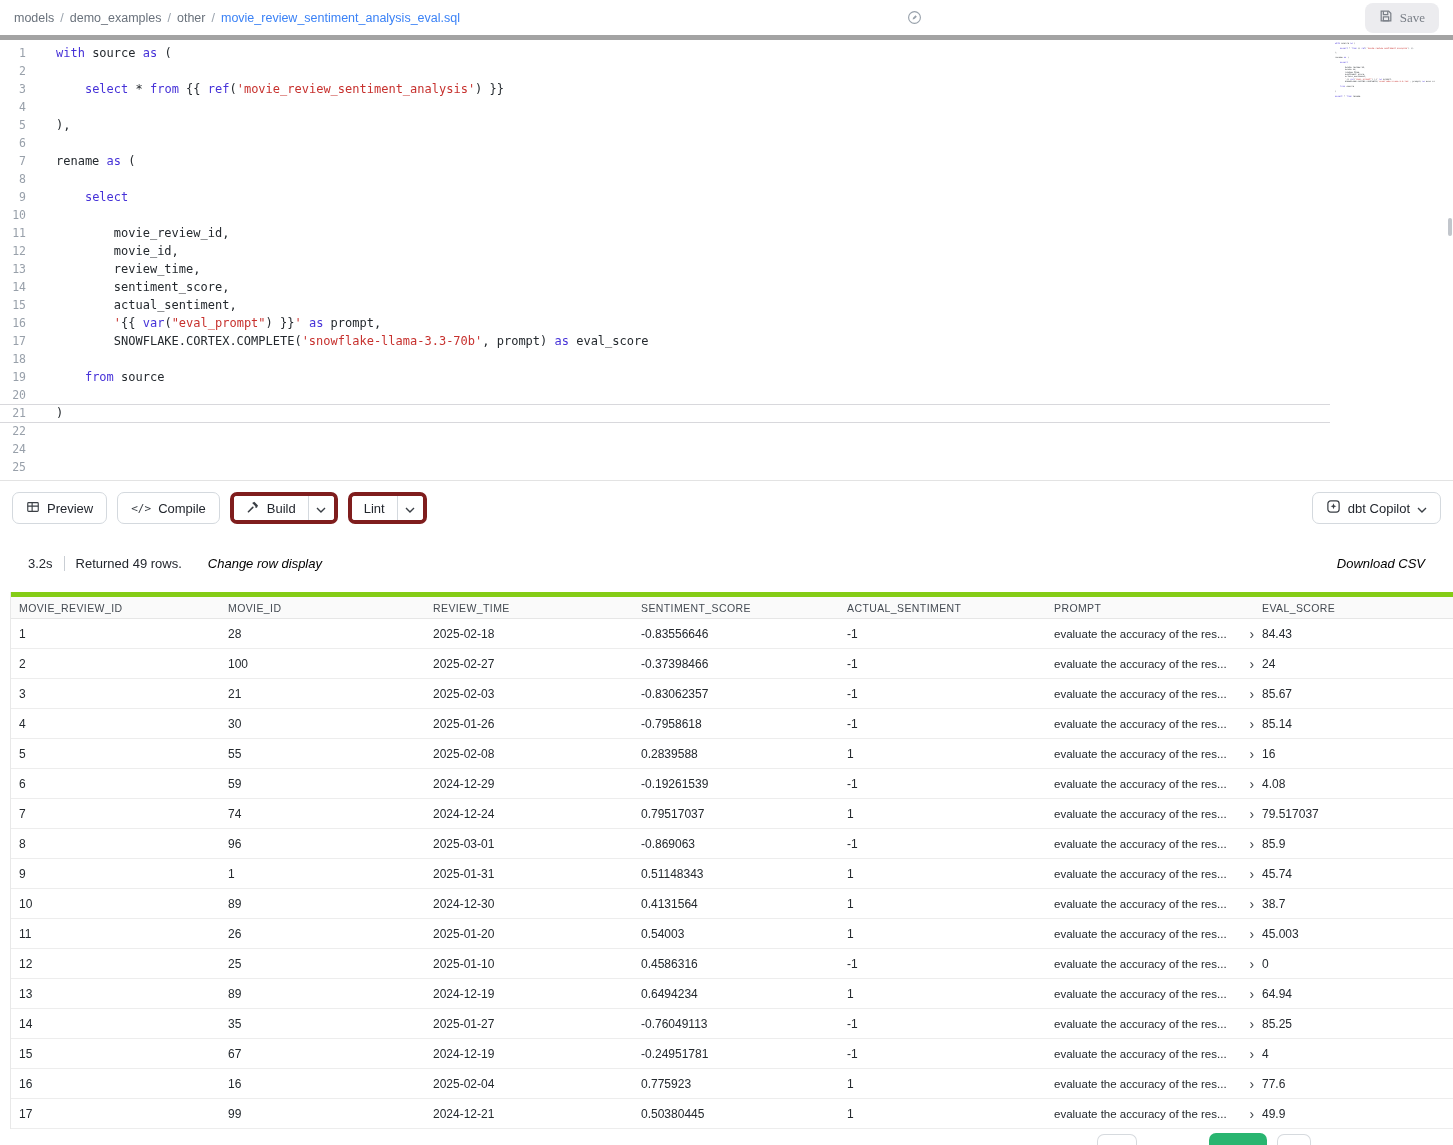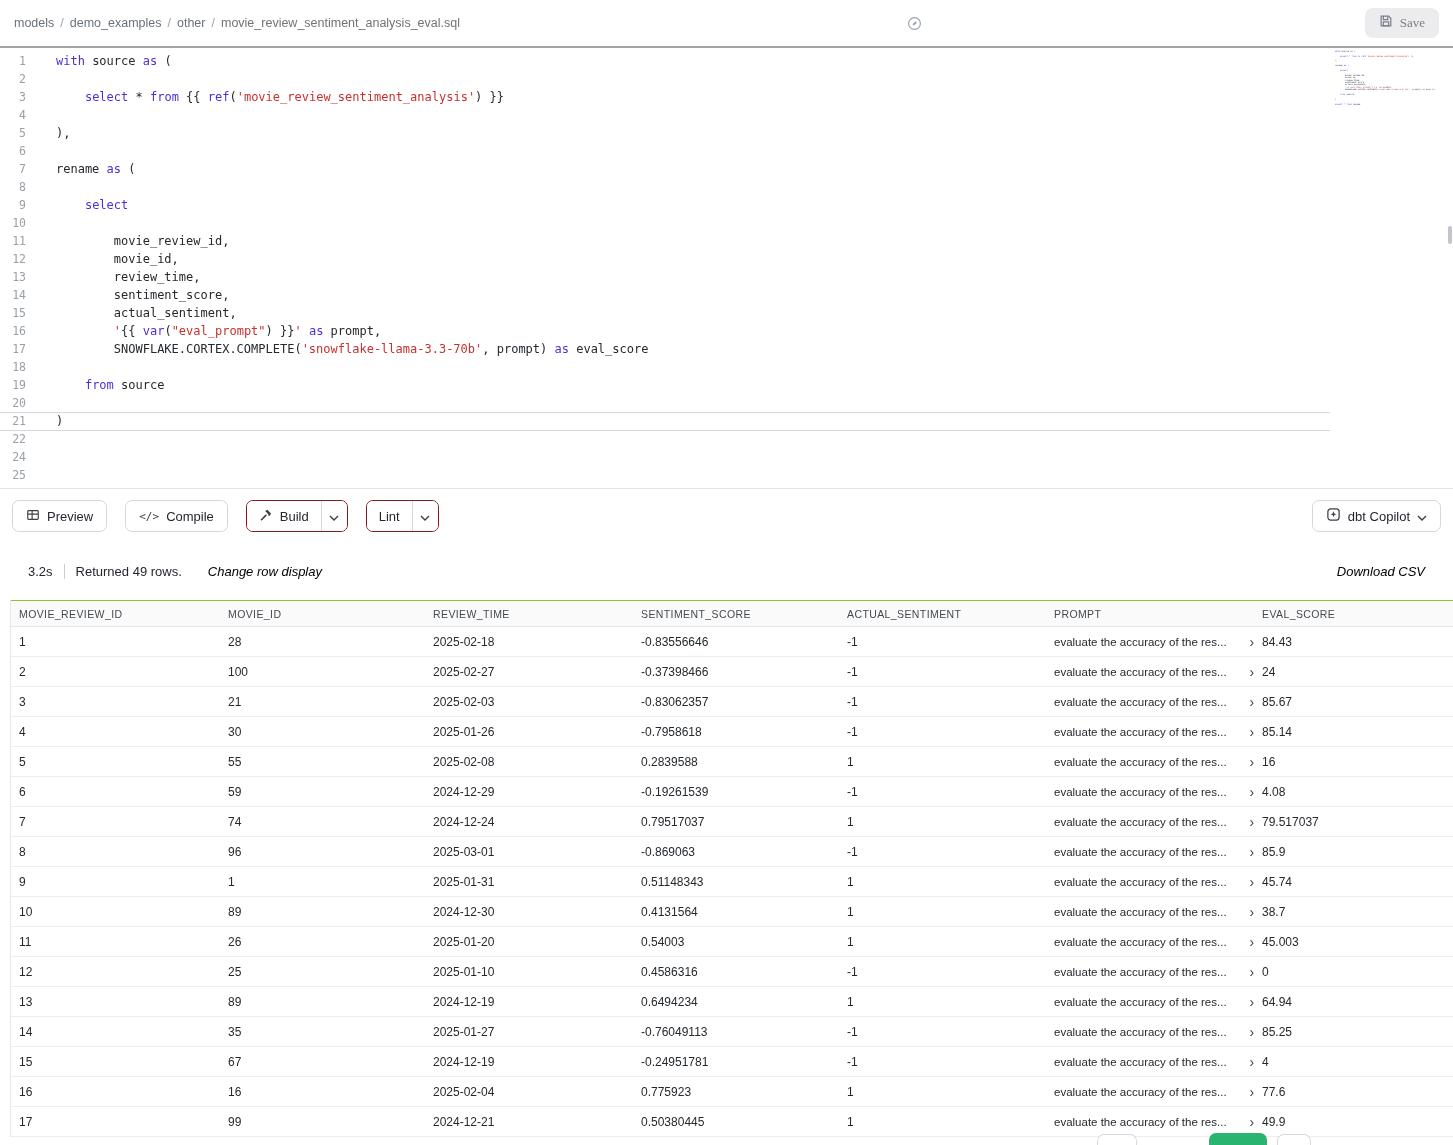--- a/index.html
+++ b/index.html
@@ -1,24 +1,24 @@
 <!DOCTYPE html>
 <html><head>
 <meta charset="utf-8">
 <style>
   * { box-sizing: border-box; margin: 0; padding: 0; }
   html,body { width:1453px; height:1145px; overflow:hidden; }
   body { font-family:"Liberation Sans", sans-serif; background:#fff; color:#1f2329; position:relative; }
 
   
-  .header { height:48px; display:flex; align-items:center; justify-content:space-between;
-            padding:0 14px; border-bottom:2px solid #a3a3a3; background:#fff; position:relative; }
+  .header { height:40px; display:flex; align-items:center; justify-content:space-between;
+            padding:0 14px; border-bottom:5px solid #a3a3a3; background:#fff; position:relative; }
   .breadcrumb { display:flex; align-items:center; gap:6px; font-size:12.5px; color:#6a727c; }
   .crumb { cursor:pointer; }
-  .crumb.current { color:#737373; }
+  .crumb.current { color:#3b82f6; }
   .crumb-sep { color:#9aa3ad; }
   .file-state { margin-left:5px; display:inline-flex; }
   .save-btn { display:inline-flex; align-items:center; gap:7px; background:#ececef; border:none;
               border-radius:8px; height:30px; padding:0 14px; font-size:13px; color:#7a7f87;
               font-family:Liberation Serif, serif; cursor:pointer; }
   .win-artifact { position:absolute; left:558px; top:0; width:123px; height:6px; background:#141414; }
 
   
   .editor { position:relative; height:441px; border-bottom:1px solid #e3e3e3; padding-top:4px;
             font-family:"DejaVu Sans Mono", monospace; font-size:12px; overflow:hidden; background:#fff; }
@@ -33,25 +33,25 @@
   .code-line.active::before { top:0; }
   .code-line.active::after { bottom:-1px; }
 
   .minimap { position:absolute; top:2px; right:18px; width:100px; height:72px; overflow:hidden; pointer-events:none; }
   .minimap-inner { font-family:"DejaVu Sans Mono", monospace; font-size:7px; line-height:8px;
                    white-space:pre; transform:scale(0.3); transform-origin:top left; width:333%; }
   .mm-line { height:8px; overflow:hidden; }
   .scroll-thumb { position:absolute; right:1px; top:178px; width:4px; height:18px; background:#c2c6cc; border-radius:2px; }
 
   
-  .toolbar { height:54px; display:flex; align-items:center; padding:0 12px; gap:18px; background:#fff; }
+  .toolbar { height:54px; display:flex; align-items:center; padding:0 12px; gap:10px; background:#fff; }
   .btn { display:inline-flex; align-items:center; gap:7px; height:32px; padding:0 13px;
          border:1px solid #d4d9de; border-radius:7px; background:#fff; font-size:13px;
          color:#23272e; font-family:inherit; cursor:pointer; }
-  .split { display:inline-flex; height:32px; border:1px solid #7f1d1d; border-radius:7px; overflow:hidden; background:#fff; }
+  .split { display:inline-flex; height:32px; border:4px solid #7f1d1d; border-radius:7px; overflow:hidden; background:#fff; }
   .split .main { display:inline-flex; align-items:center; gap:7px; padding:0 12px; border:none;
                  background:#fff; font-size:13px; color:#23272e; font-family:inherit; cursor:pointer; }
   .split .caret { display:inline-flex; align-items:center; justify-content:center; width:26px;
                   border:none; border-left:1px solid #d4d9de; background:#fff; cursor:pointer; }
   .code-glyph { font-family:"DejaVu Sans Mono", monospace; font-size:11px; color:#3a3f45; }
 
   .tabs { display:flex; align-self:stretch; margin-left:44px; gap:30px; }
   .tab { display:flex; align-items:center; padding:0 3px; font-size:13.5px; color:#4a5057;
          position:relative; cursor:pointer; }
   .tab.active { color:#16191d; }
@@ -62,21 +62,21 @@
   .statusbar { height:57px; display:flex; align-items:center; padding:0 28px; font-size:13px; color:#23272e; }
   .status-divider { width:1px; height:15px; background:#c9ced4; margin:0 11px; }
   .link { color:#000000; cursor:pointer;font-style:italic; }
   .change-display { margin-left:26px; }
   .download-csv { margin-left:auto; }
 
   
   .results { margin-left:10px; border-left:1px solid #e8e8e8; }
   .thead, .tr { display:grid; grid-template-columns:209px 205px 208px 206px 207px 208px 1fr;
                 align-items:center; padding-left:8px; }
-  .thead { height:27px; background:#fafafa; border-top:1px solid #84cc16; border-bottom:1px solid #e6e6e6;
+  .thead { height:27px; background:#fafafa; border-top:5px solid #84cc16; border-bottom:1px solid #e6e6e6;
            font-size:10.5px; color:#444a52; letter-spacing:.4px; }
   .th { cursor:pointer; }
   .tr { height:30px; border-bottom:1px solid #ededed; font-size:12px; color:#24292e; }
   .prompt-cell { display:flex; align-items:center; gap:23px; font-size:11.5px; }
   .prompt-chevron { color:#3a3f45; font-size:14px; line-height:1; cursor:pointer; }
 
   
   .partial-white-1 { position:absolute; left:1097px; bottom:0; width:40px; height:11px; background:#fff;
                      border:1px solid #d6dade; border-bottom:none; border-radius:7px 7px 0 0; }
   .partial-green { position:absolute; left:1209px; bottom:0; width:58px; height:12px; background:#29b570;

